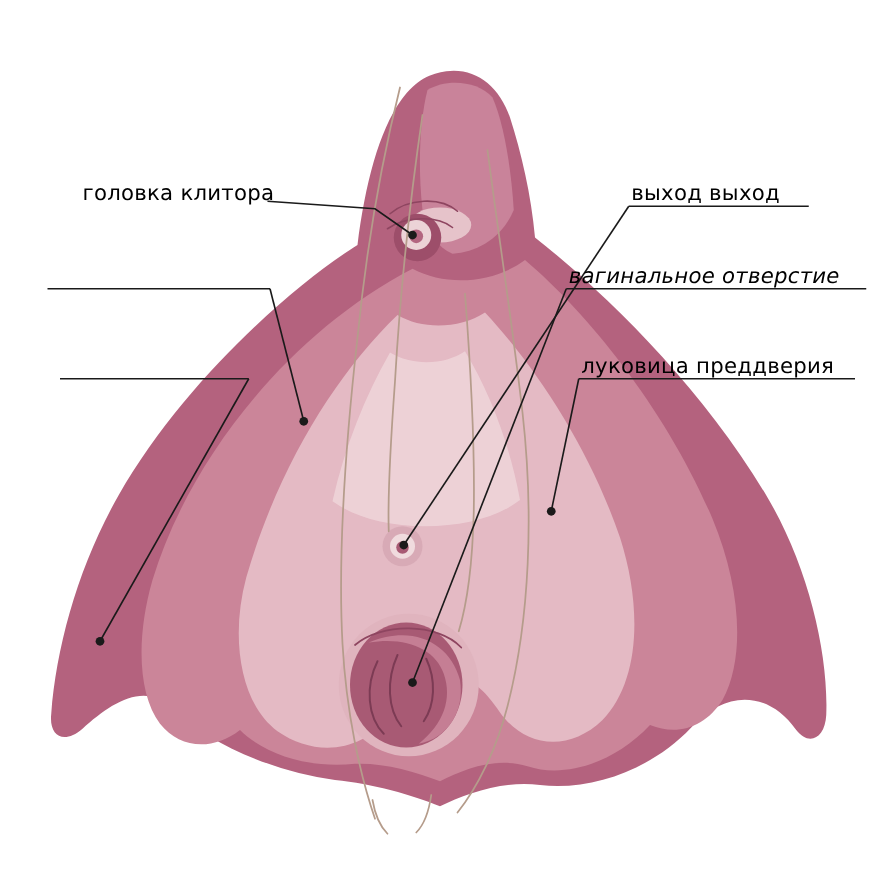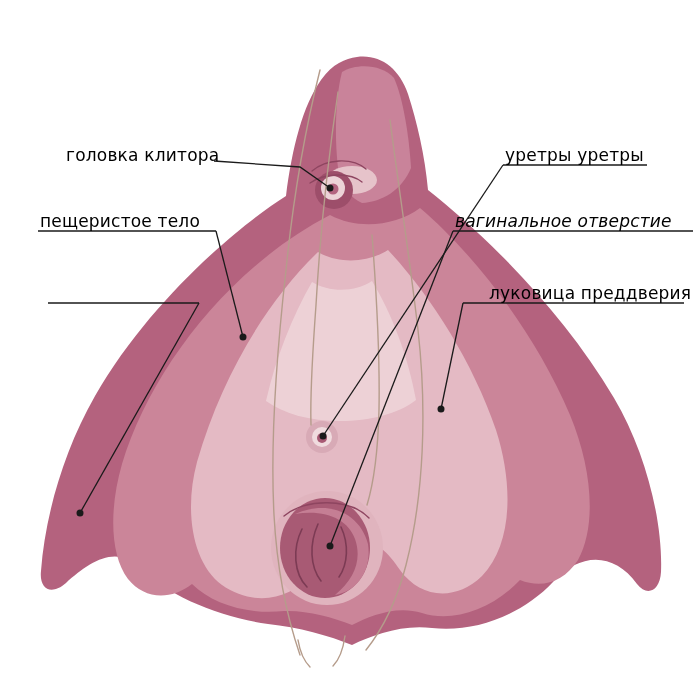--- a/index.html
+++ b/index.html
@@ -18,21 +18,21 @@
     line-height: 20px;
     color: #000000;
     white-space: nowrap;
     letter-spacing: 0.2px;
   }
   .label-glans   { left: 44px;  top: 145px; margin-left: 22px; }
   .label-corpus  { left: 40px;  top: 211px; }
   .label-crus    { left: 50px;  top: 283px; }
   .label-urethra { left: 505px; top: 145px; }
   .label-vaginal { left: 455px; top: 211px; font-style: italic; }
-  .label-bulb    { left: 489px; top: 283px; text-align: right; }
+  .label-bulb    { left: 465px; top: 283px; text-align: right; }
 </style>
 </head>
 <body>
 
 <div class="canvas">
 
   <svg width="700" height="700" viewBox="0 0 700 700" xmlns="http://www.w3.org/2000/svg">
 
     <path fill="#b4627e" d="M357,57 C380,54 399,68 408,94 C417,122 425,156 428,190
              C484,234 562,310 614,398 C646,452 663,522 661,572
@@ -116,18 +116,17 @@
       <circle cx="330" cy="188" r="3.5"></circle>
       <circle cx="243" cy="337" r="3.5"></circle>
       <circle cx="80" cy="513" r="3.5"></circle>
       <circle cx="323" cy="436" r="3.5"></circle>
       <circle cx="330" cy="546" r="3.5"></circle>
       <circle cx="441" cy="409" r="3.5"></circle>
     </g>
   </svg>
 
   <div class="label label-glans">головка клитора</div>
-  <div class="label label-corpus">пещеристое тело</div>
-  <div class="label label-urethra">уретры уретры</div>
+  <div class="label label-urethra">выход выход</div>
   <div class="label label-vaginal">вагинальное отверстие</div>
   <div class="label label-bulb">луковица преддверия</div>
 
 </div>
 
 </body></html>

